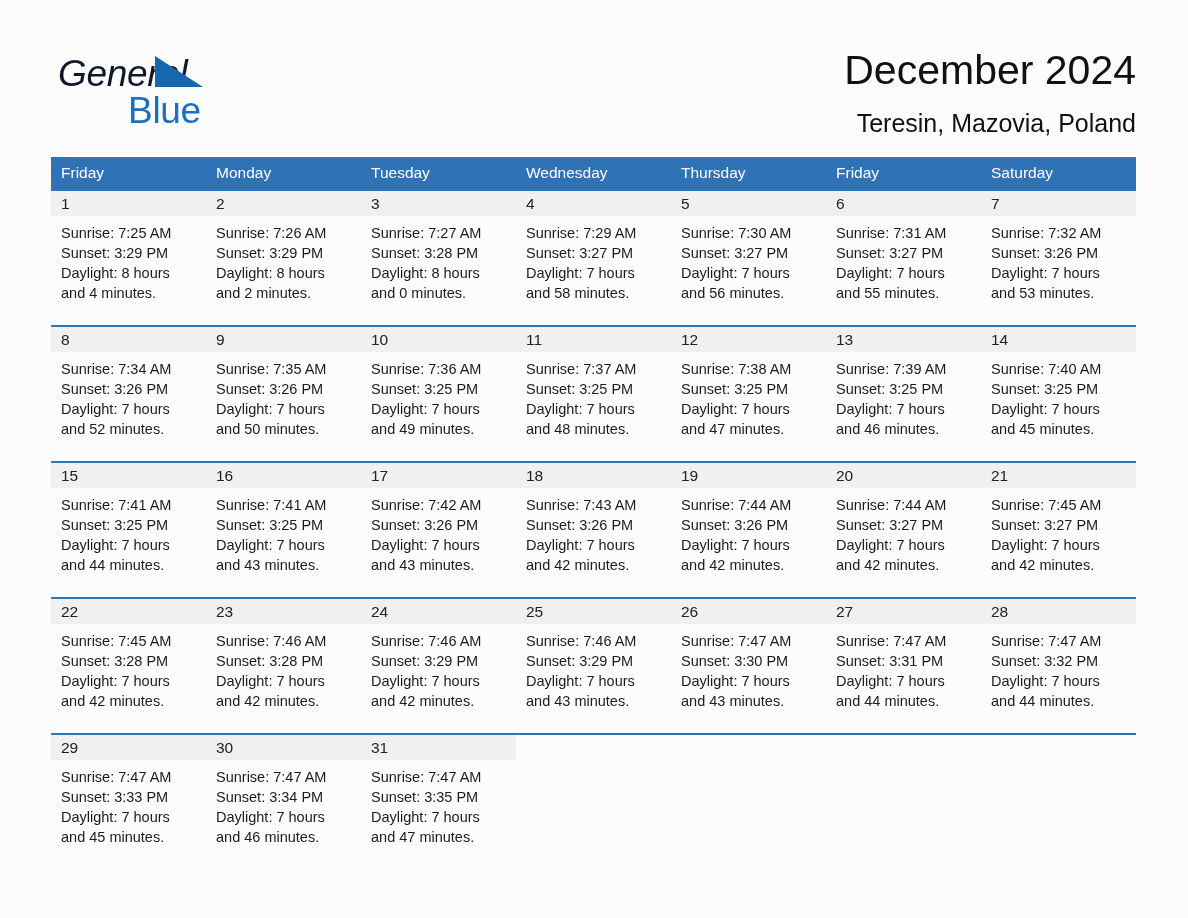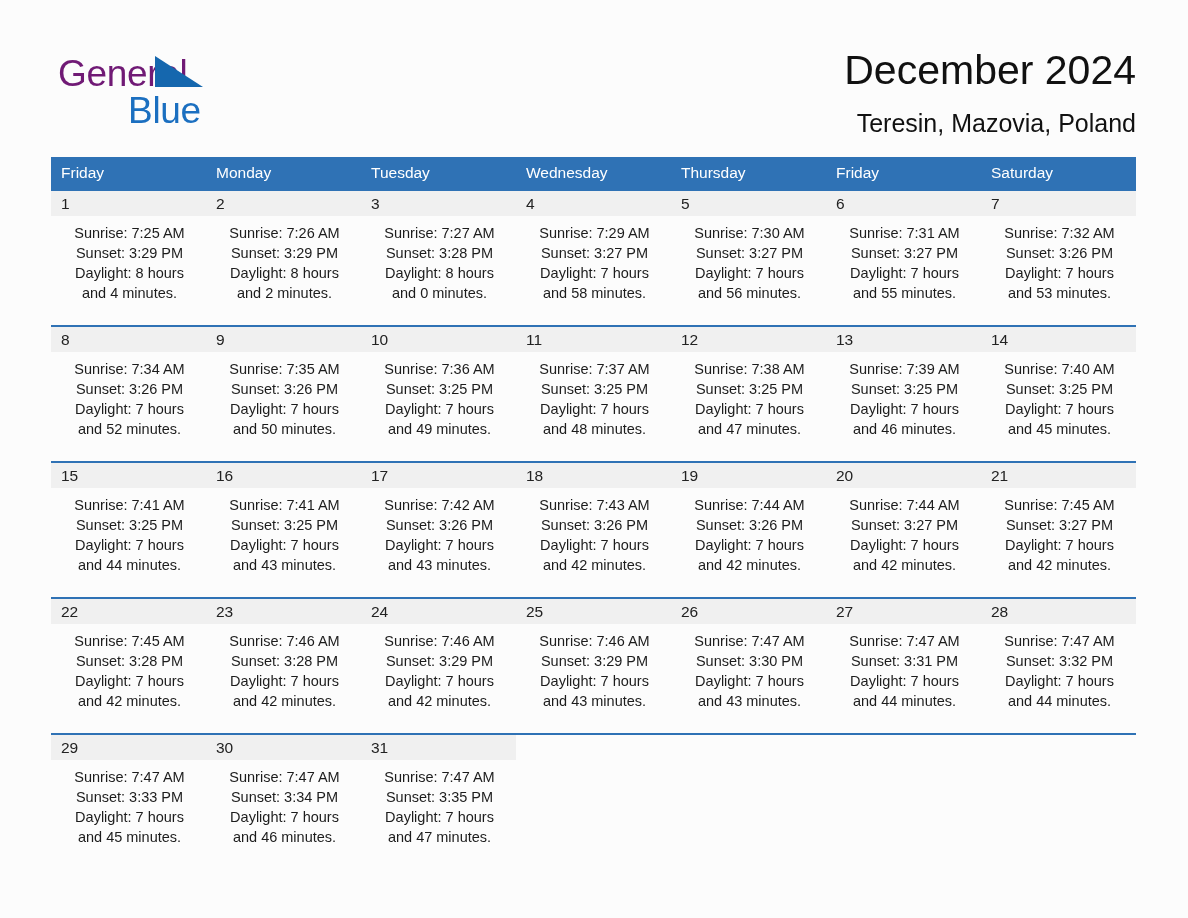--- a/index.html
+++ b/index.html
@@ -35,23 +35,24 @@
     top: 10px;
     width: 260px;
     height: 80px;
   }
   .logo-line1 {
     position: relative;
     display: block;
     font-size: 37px;
     line-height: 40px;
     letter-spacing: -0.3px;
-    color: #701a75;
+    color: #0f172a;
     font-weight: 400;
     white-space: nowrap;
+    font-style: italic;
   }
   .logo-tri {
     position: absolute;
     left: 97px;
     top: 2px;
     width: 0;
     height: 0;
     border-left: 48px solid #1567ae;
     border-top: 31px solid transparent;
   }
@@ -142,21 +143,20 @@
   .daybodies {
     display: flex;
     height: 97px;
     background: #fcfcfc;
   }
   .daybodies .bcell {
     flex: 1 1 0;
     min-width: 0;
     padding: 7px 8px 0 10px;
     box-sizing: border-box;
-    text-align: center;
   }
   .bcell .line {
     font-size: 14.5px;
     line-height: 20px;
     color: #1c1c1c;
     white-space: nowrap;
   }
 </style>
 </head>
 <body>

